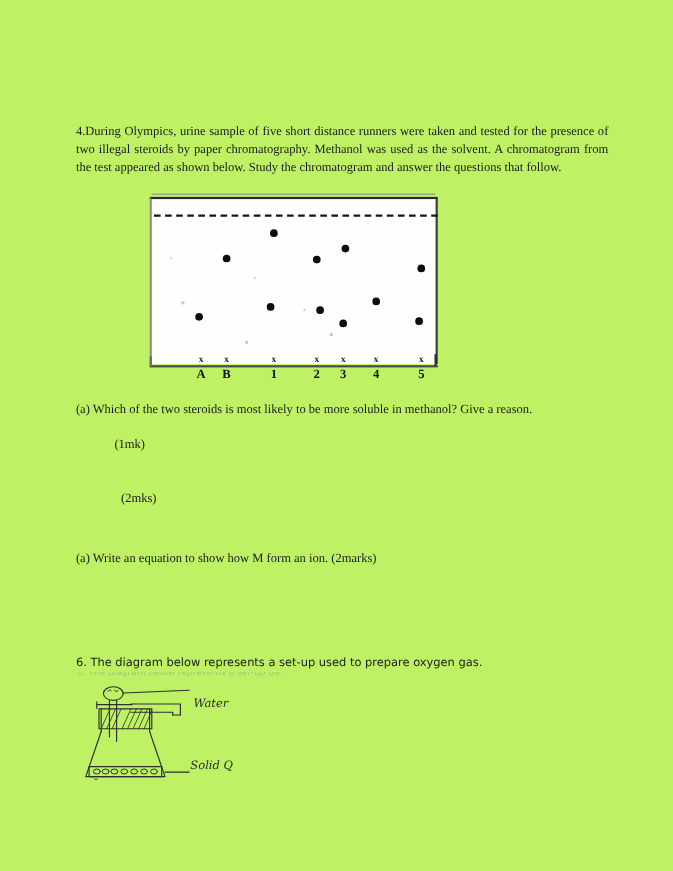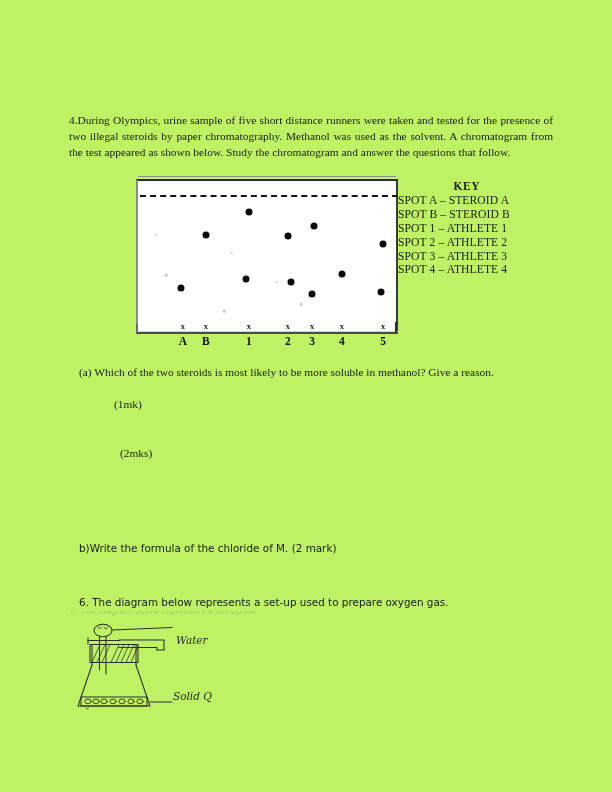--- a/index.html
+++ b/index.html
@@ -148,21 +148,20 @@
     padding-left: 26px;
     letter-spacing: 0.6px;
   }
 
   
   .qline {
     position: absolute;
     font-size: 11.4px;
     line-height: 16px;
     color: #1b1b1b;
-    margin-left: 10px;
   }
   .q4a { left: 69px; top: 364px; }
   .q4a-mk { left: 104px; top: 396px; }
   .q4b { left: 69px; top: 416px; }
   .q4b-mk { left: 110px; top: 445px; }
 
   .q5 { left: 69px; top: 484px; }
   .q5a { left: 69px; top: 500px; }
   .q5b {
     left: 69px; top: 540px;
@@ -261,35 +260,26 @@
         <div class="lanelabel" style="left: 46.898px;">A</div>
         <div class="lanelabel" style="left: 69.954px;">B</div>
         <div class="lanelabel" style="left: 112.922px;">1</div>
         <div class="lanelabel" style="left: 151.96px;">2</div>
         <div class="lanelabel" style="left: 176.064px;">3</div>
         <div class="lanelabel" style="left: 205.932px;">4</div>
         <div class="lanelabel" style="left: 247.066px;">5</div>
       </div>
   </div>
 
-  <div class="key-block">
-    <div class="key-title">KEY</div>
-    <div>SPOT A – STEROID A</div>
-    <div>SPOT B – STEROID B</div>
-    <div>SPOT 1 – ATHLETE 1</div>
-    <div>SPOT 2 – ATHLETE 2</div>
-    <div>SPOT 3 – ATHLETE 3</div>
-    <div>SPOT 4 – ATHLETE 4</div>
-  </div>
 
   <div class="qline q4a">(a)  Which of the two steroids is most likely to be more soluble in methanol? Give a reason.</div>
   <div class="qline q4a-mk">(1mk)</div>
   <div class="qline q4b-mk">(2mks)</div>
 
-  <div class="qline q5b">b)Write the formula of the chloride of M. (2 mark)</div>
+  <div class="qline q5a">(a) Write an equation to show how M form an ion. (2marks)</div>
 
   <div class="qline q6">6. The diagram below represents a set-up used to prepare oxygen gas.</div>
   <div class="ghost">
     <span>6. The diagram below represents a set-up used to prepare oxygen gas.</span>
   </div>
 
   <div class="apparatus">
     <svg width="200" height="112" viewBox="0 0 200 112">
       <g fill="none" stroke="#2e2e2e" stroke-width="1.05" stroke-linecap="round" stroke-linejoin="round">
 

